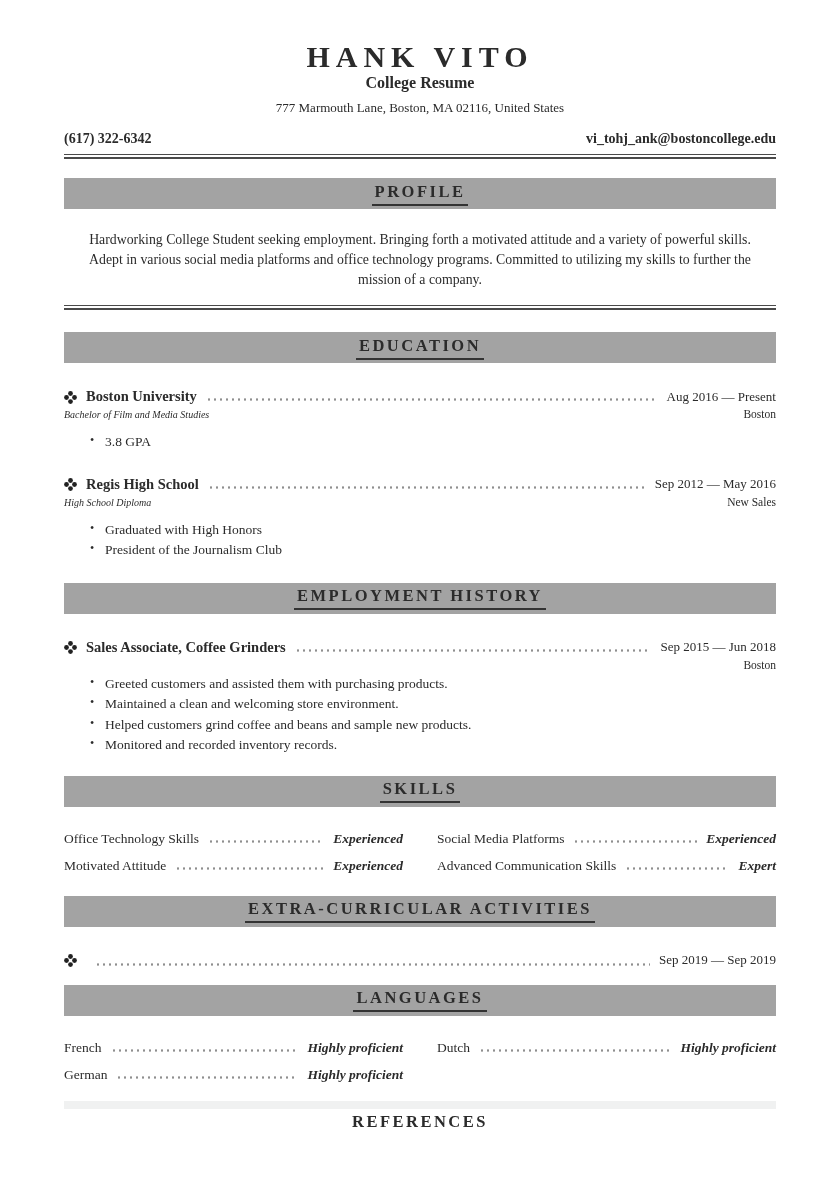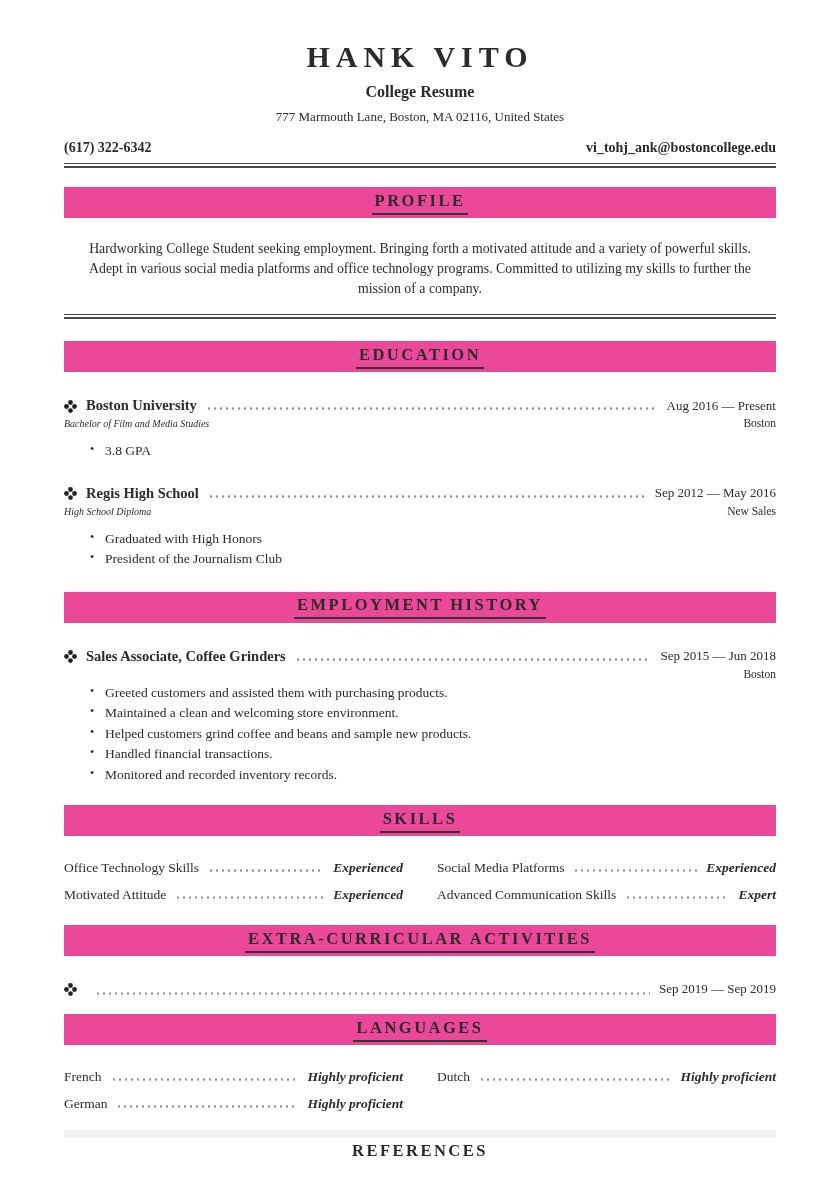--- a/index.html
+++ b/index.html
@@ -5,29 +5,29 @@
   html,body { margin:0; padding:0; background:#ffffff; }
   .page {
     width:840px; height:1187px; background:#ffffff; overflow:hidden;
     font-family:"Liberation Serif","DejaVu Serif",serif; color:#2b2b2b;
     position:relative; margin:0 auto;
   }
   .content { margin:0 64px; }
 
   
   .header-name { padding-top:40px; text-align:center; font-size:30px; font-weight:700; letter-spacing:6px; }
-  .header-subtitle { text-align:center; font-size:16px; font-weight:700; margin-top:9px; }
+  .header-subtitle { text-align:center; font-size:16px; font-weight:700; }
   .header-address { text-align:center; font-size:13px; margin-top:8px; }
   .contact-row { display:flex; justify-content:space-between; align-items:baseline;
                  font-size:14px; font-weight:700; margin-top:15px; }
 
   .double-rule { margin-top:7px; height:2px; border-top:1px solid #4a4a4a; border-bottom:2px solid #4a4a4a; }
 
   
-  .section-bar { background:#ec4899; height:31px; display:flex; align-items:center; justify-content:center; }
+  .section-bar { background:#a3a3a3; height:31px; display:flex; align-items:center; justify-content:center; }
   .section-title { font-size:16.5px; font-weight:700; letter-spacing:2.5px;
                    border-bottom:2px solid #333; padding:0 3px 2px; }
 
   
   .profile-text { margin:21px 18px 15px; text-align:center; font-size:13.8px; line-height:1.45; }
 
   
   .entry { margin-top:25px; }
   .entry-row { display:flex; align-items:center; }
   .marker-icon { width:13px; height:13px; flex:0 0 13px; align-self:center; margin-top:1px; }
@@ -143,21 +143,20 @@
         <span class="entry-dates">Sep 2015 — Jun 2018</span>
       </div>
       <div class="entry-subrow">
         <span class="entry-subtitle"></span>
         <span class="entry-location">Boston</span>
       </div>
       <ul class="entry-bullets" style="margin-top:4px;">
         <li>Greeted customers and assisted them with purchasing products.</li>
         <li>Maintained a clean and welcoming store environment.</li>
         <li>Helped customers grind coffee and beans and sample new products.</li>
-        <li>Handled financial transactions.</li>
         <li>Monitored and recorded inventory records.</li>
       </ul>
     </div>
 
     <div class="section-gap" style="height:19px;"></div>
 
     <div class="section-bar">
       <span class="section-title">SKILLS</span>
     </div>
     <div class="pair-grid">

